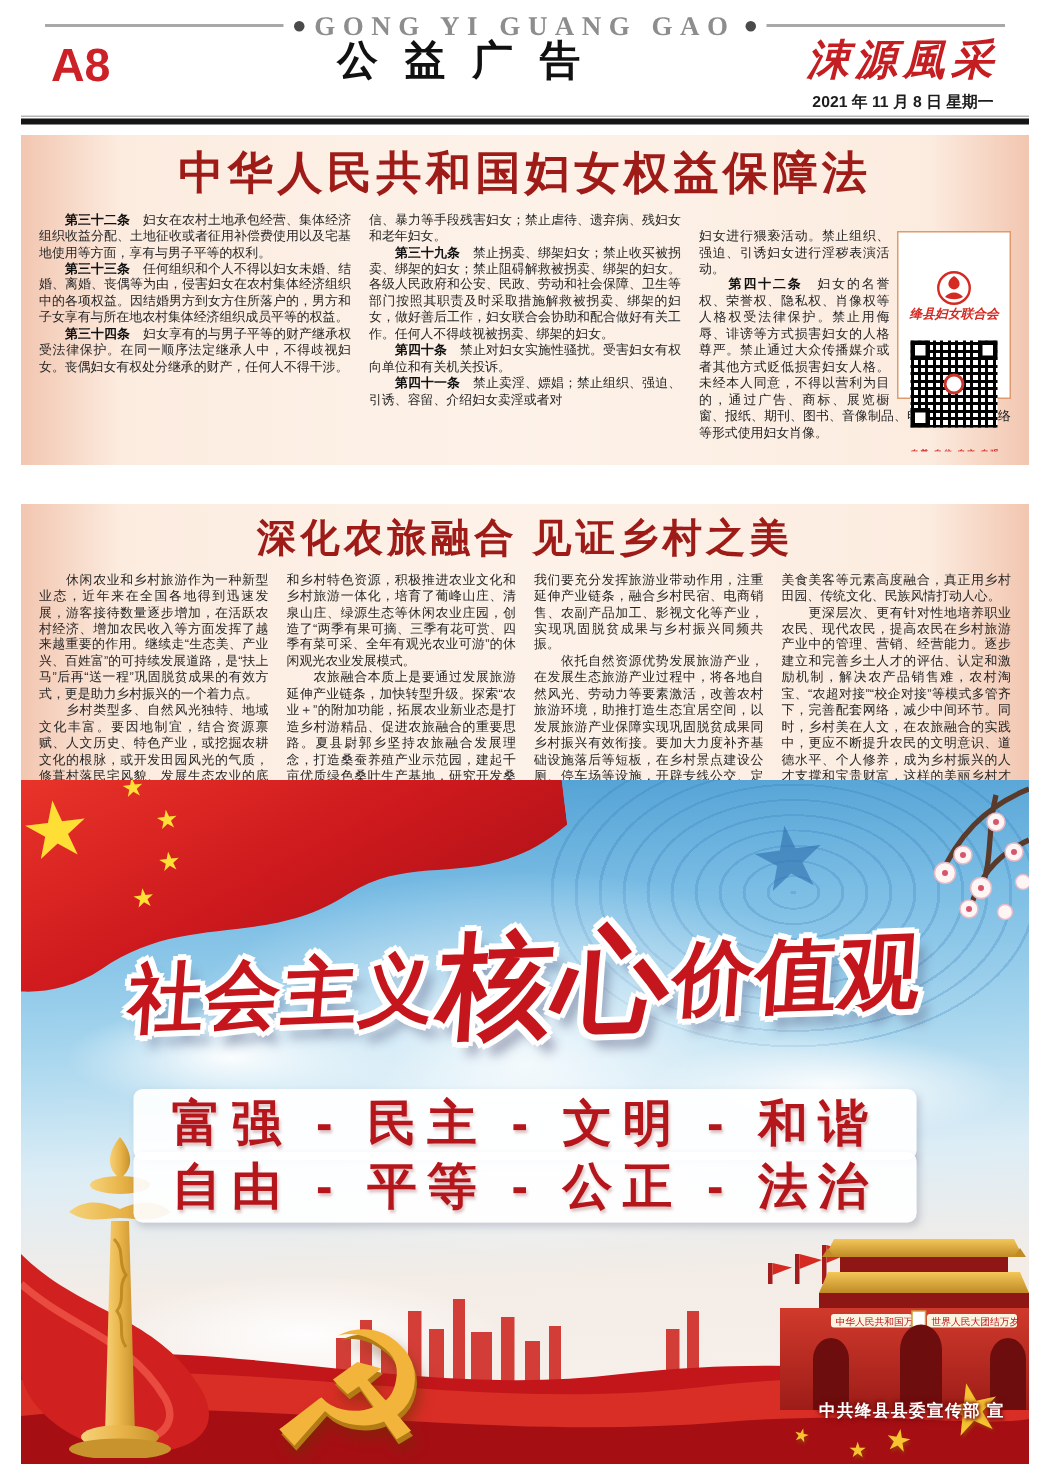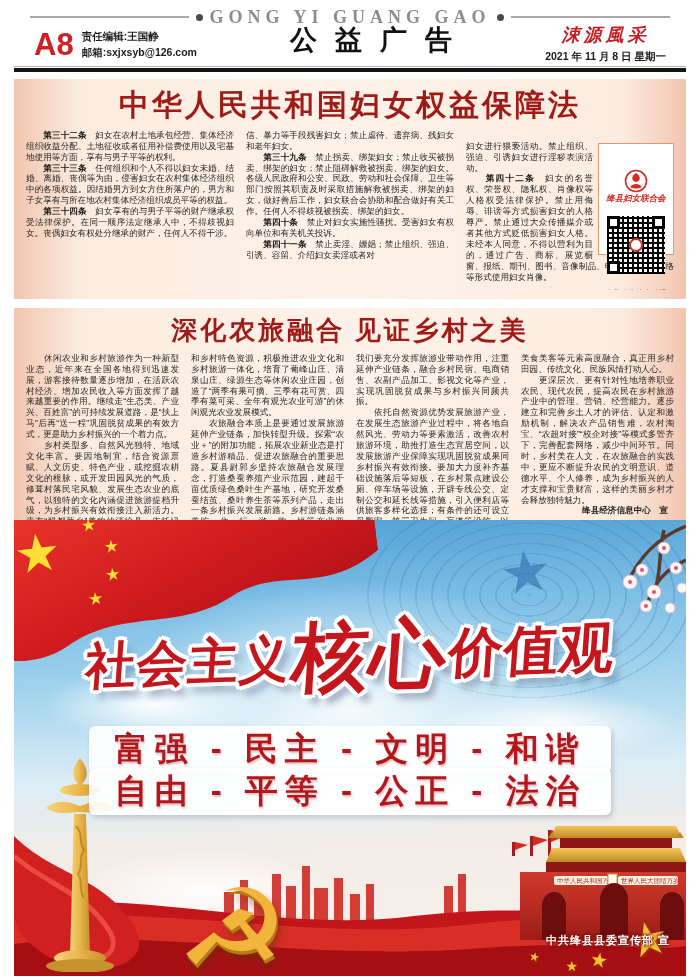--- a/index.html
+++ b/index.html
@@ -15,31 +15,31 @@
             font-weight:700;font-size:18px;letter-spacing:5px;white-space:nowrap;}
   .m-row2{display:flex;justify-content:space-between;align-items:flex-start;padding:1px 20px 0;}
   .m-left{display:flex;align-items:center;gap:8px;margin-top:3px;}
   .page-label{color:#cc2227;font-size:31px;font-weight:900;line-height:1;}
   .m-info{font-size:10.5px;font-weight:700;color:#1c1c1c;line-height:1.55;}
   .m-center{text-align:center;margin-top:-3px;}
   .section-title{font-size:27px;font-weight:900;color:#111;letter-spacing:18px;
                  text-indent:18px;white-space:nowrap;}
   .m-right{text-align:center;margin-top:1px;}
   .paper-name{color:#c41e22;font-family:"Liberation Serif","DejaVu Serif",serif;
-              font-style:italic;font-weight:900;font-size:18px;letter-spacing:4px;line-height:1.1;}
+              font-style:italic;font-weight:900;font-size:28px;letter-spacing:4px;line-height:1.1;}
   .date-line{font-size:10.5px;font-weight:700;color:#1c1c1c;margin-top:4px;}
   .hairline{height:1px;background:#b5b5b5;margin:2px 14px 0;}
   .black-rule{height:4px;background:#151515;margin:1px 14px 0;}
 
   
   .art-box{margin:7px 14px 0;background:
      linear-gradient(90deg,#f2c6b0 0%,#fcece0 10%,#fdf2e9 50%,#fcece0 90%,#f2c6b0 100%);
      padding:6px 12px 8px;box-sizing:border-box;}
   .art1{height:220px;}
-  .art2{height:218px;margin-top:9px;}
+  .art2{height:218px;margin-top:26px;}
   .art-title{font-family:"Liberation Serif","DejaVu Serif",serif;font-weight:900;
              color:#9e1b18;text-align:center;letter-spacing:3px;}
   .art1 .art-title{font-size:30px;line-height:40px;margin-bottom:5px;}
   .art2 .art-title{font-size:26px;line-height:34px;margin-bottom:5px;}
   .cols{display:flex;gap:12px;}
   .body-col{flex:1 1 0;font-size:8.6px;line-height:10.9px;color:#262626;
             text-align:justify;white-space:pre-line;overflow:hidden;}
   .art1 .body-col{height:160px;}
   .art2 .body-col{height:168px;}
   .body-col b{color:#111;}
@@ -106,24 +106,20 @@
   <div class="m-row1">
     <div class="m-line"></div>
     <div class="m-bullet"></div>
     <div class="m-pinyin">GONG YI GUANG GAO</div>
     <div class="m-bullet"></div>
     <div class="m-line"></div>
   </div>
   <div class="m-row2">
     <div class="m-left">
       <div class="page-label">A8</div>
-      <div class="m-info">
-        <div>责任编辑:王国静</div>
-        <div>邮箱:sxjxsyb@126.com</div>
-      </div>
     </div>
     <div class="m-center">
       <div class="section-title">公益广告</div>
     </div>
     <div class="m-right">
       <div class="paper-name">涑源風采</div>
       <div class="date-line">2021 年 11 月 8 日 星期一</div>
     </div>
   </div>
 </div>

